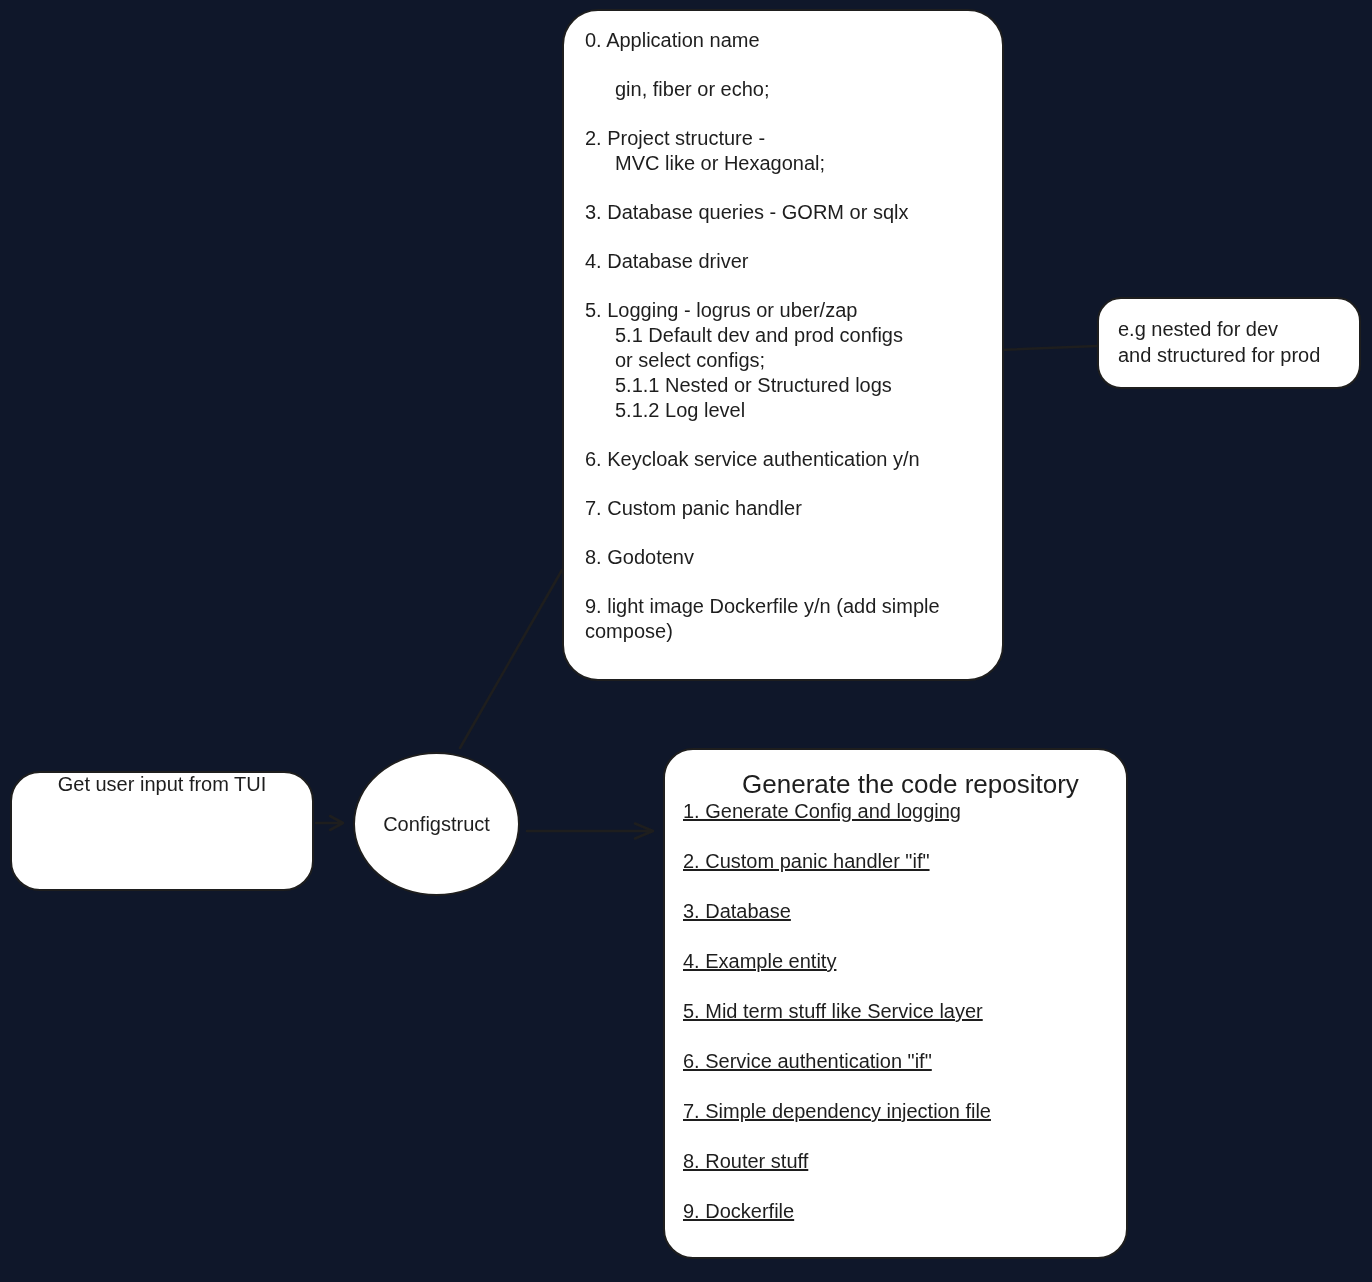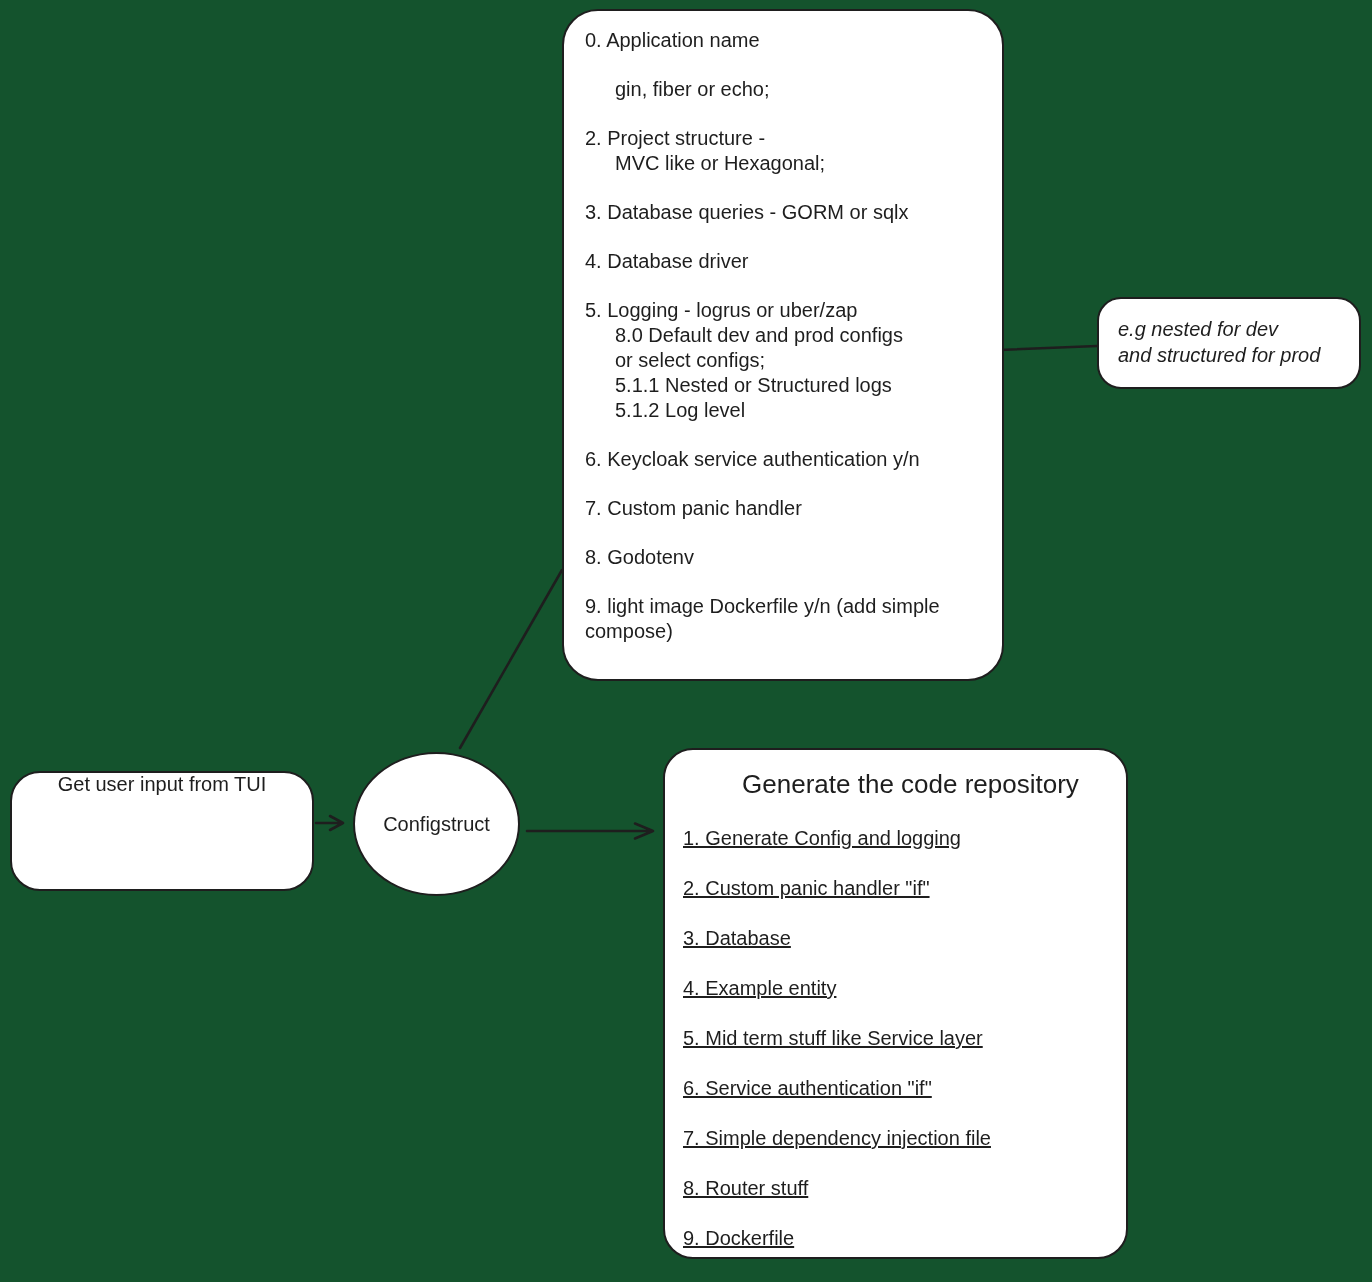--- a/index.html
+++ b/index.html
@@ -3,21 +3,21 @@
 <meta charset="utf-8">
 <style>
   * { margin: 0; padding: 0; box-sizing: border-box; }
   html, body { background: #ffffff; }
   body { font-family: "Liberation Sans", "DejaVu Sans", sans-serif; color: #1e1e1e; }
 
   .canvas {
     position: relative;
     width: 1372px;
     height: 1282px;
-    background: #14532d;
+    background: #0f172a;
     overflow: hidden;
   }
 
   svg.connectors {
     position: absolute;
     left: 0; top: 0;
     width: 1372px; height: 1282px;
     pointer-events: none;
   }
   svg.connectors path {
@@ -50,21 +50,21 @@
 
   
   .note-box {
     left: 1097px; top: 297px;
     width: 264px; height: 92px;
     border-radius: 24px;
     padding: 17px 0 0 19px;
     font-size: 20px;
     line-height: 26px;
   }
-  .note-box .line { white-space: nowrap; font-style: italic; }
+  .note-box .line { white-space: nowrap; }
 
   
   .input-box {
     left: 10px; top: 771px;
     width: 304px; height: 120px;
     border-radius: 30px;
     display: flex;
     align-items: flex-start;
     justify-content: center;
     font-size: 20px;
@@ -88,21 +88,20 @@
   .generate-box {
     left: 663px; top: 748px;
     width: 465px; height: 511px;
     border-radius: 30px;
     padding-top: 19px;
   }
   .generate-box .title {
     text-align: center;
     font-size: 26px;
     line-height: 30px;
-    margin-bottom: 27px;
     padding-left: 30px;
     white-space: nowrap;
   }
   .generate-box .gen-item {
     padding-left: 18px;
     font-size: 20px;
     line-height: 25px;
     margin-bottom: 25px;
     white-space: nowrap;
     text-decoration: underline;
@@ -133,21 +132,21 @@
       <div class="line indent">MVC like or Hexagonal;</div>
     </div>
     <div class="spec-item">
       <div class="line">3. Database queries - GORM or sqlx</div>
     </div>
     <div class="spec-item">
       <div class="line">4. Database driver</div>
     </div>
     <div class="spec-item">
       <div class="line">5. Logging - logrus or uber/zap</div>
-      <div class="line indent">8.0 Default dev and prod configs</div>
+      <div class="line indent">5.1 Default dev and prod configs</div>
       <div class="line indent">or select configs;</div>
       <div class="line indent">5.1.1 Nested or Structured logs</div>
       <div class="line indent">5.1.2 Log level</div>
     </div>
     <div class="spec-item">
       <div class="line">6. Keycloak service authentication y/n</div>
     </div>
     <div class="spec-item">
       <div class="line">7. Custom panic handler</div>
     </div>

